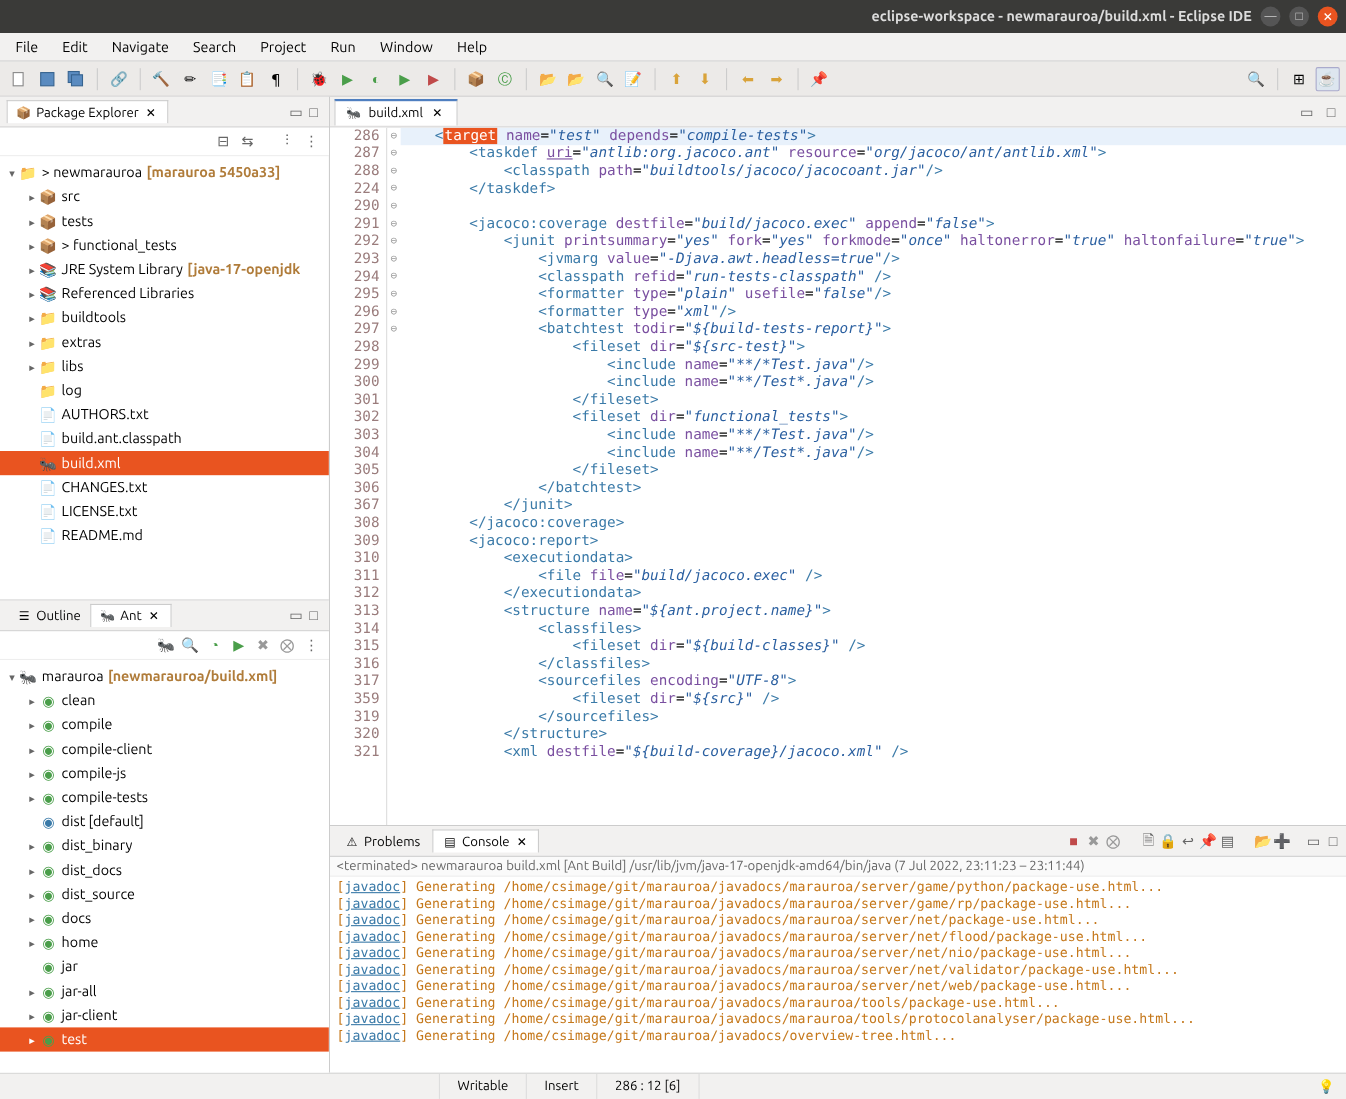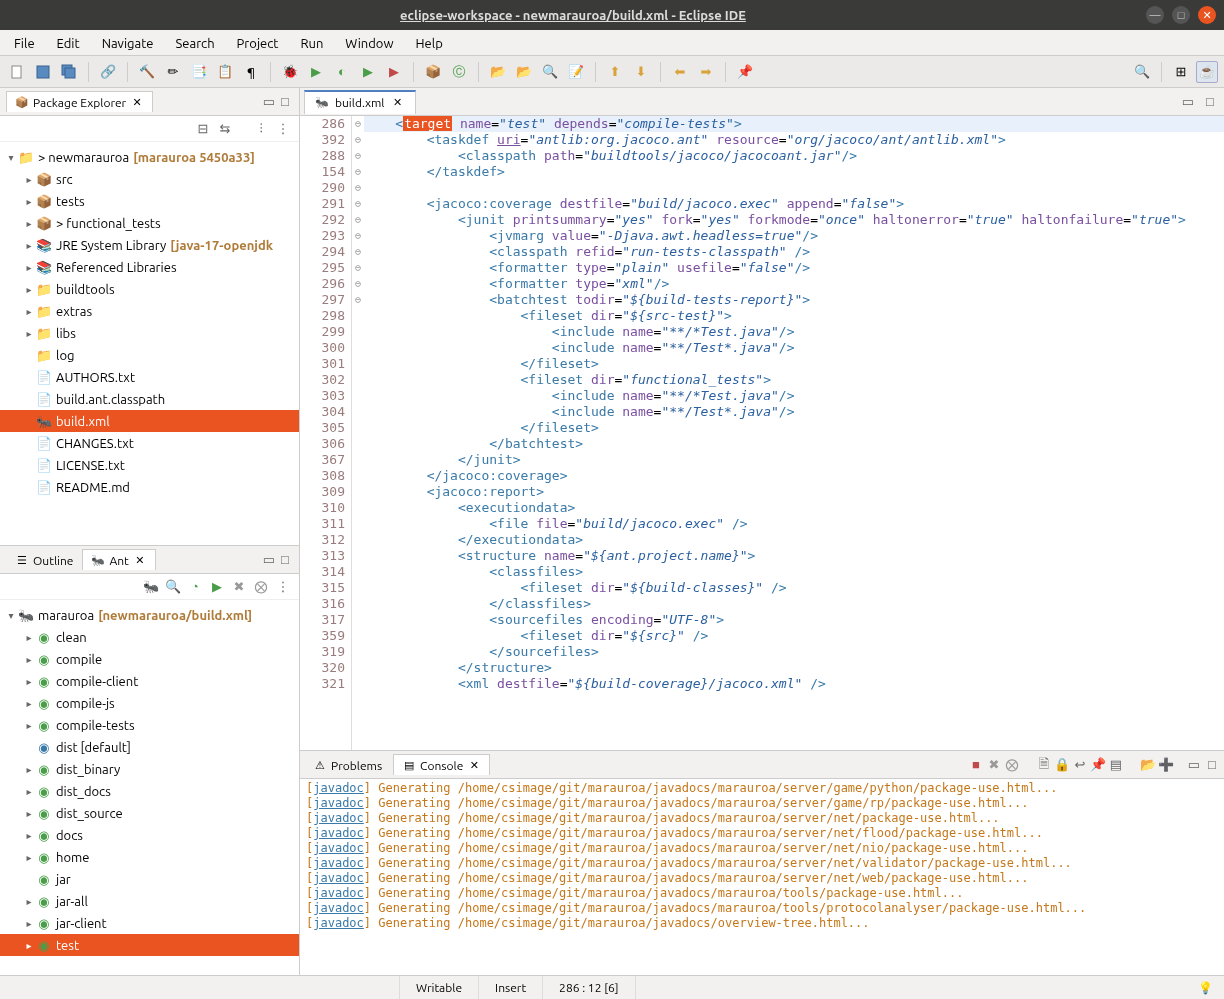--- a/index.html
+++ b/index.html
@@ -1,18 +1,18 @@
 <!DOCTYPE html>
 <html><head>
 <meta charset="utf-8">
 <style>
 * { box-sizing: border-box; margin: 0; padding: 0; }
 body { font-family: "Ubuntu", "Segoe UI", sans-serif; font-size: 13px; background: #f0f0f0; overflow: hidden; width: 1224px; height: 999px; }
 .titlebar { height: 30px; background: #3a3a38; color: #dcdcdc; display: flex; align-items: center; padding: 0 8px; }
-.titlebar .title { flex: 1; text-align: center; font-weight: bold; text-decoration: underline; }
+.titlebar .title { flex: 1; text-align: right; font-weight: bold; }
 .wc { width: 18px; height: 18px; border-radius: 50%; margin-left: 8px; display: flex; align-items: center; justify-content: center; font-size: 11px; }
 .wc.min { background: #555; color: #ccc; }
 .wc.max { background: #555; color: #ccc; }
 .wc.close { background: #e95420; color: #fff; }
 .menubar { height: 26px; background: #f2f1f0; border-bottom: 1px solid #ccc; display: flex; align-items: center; padding: 0 4px; gap: 2px; }
 .menubar .item { padding: 3px 10px; cursor: default; }
 .toolbar { height: 32px; background: #eceae8; border-bottom: 1px solid #ccc; display: flex; align-items: center; padding: 0 6px; gap: 4px; }
 .tbtn { width: 22px; height: 22px; display: flex; align-items: center; justify-content: center; border: 1px solid transparent; border-radius: 2px; cursor: default; }
 .tsep { width: 1px; height: 20px; background: #ccc; margin: 0 4px; }
 .tspace { flex: 1; }
@@ -363,23 +363,23 @@
         <span>build.xml</span>
         <span class="small-icon">✕</span>
       </span>
       <span class="spacer" style="flex:1"></span>
       <span class="iconbtn" style="margin-right:6px">▭</span>
       <span class="iconbtn" style="margin-right:6px">□</span>
     </div>
     <div class="editor">
       <div class="gutter" id="gutter">
           <div class="line">286</div>
-          <div class="line">392</div>
+          <div class="line">287</div>
           <div class="line">288</div>
-          <div class="line">154</div>
+          <div class="line">224</div>
           <div class="line">290</div>
           <div class="line">291</div>
           <div class="line">292</div>
           <div class="line">293</div>
           <div class="line">294</div>
           <div class="line">295</div>
           <div class="line">296</div>
           <div class="line">297</div>
           <div class="line">298</div>
           <div class="line">299</div>
@@ -468,20 +468,21 @@
         <span class="iconbtn">↩</span>
         <span class="iconbtn">📌</span>
         <span class="iconbtn">▤</span>
         <span style="width:12px"></span>
         <span class="iconbtn">📂</span>
         <span class="iconbtn">➕</span>
         <span style="width:8px"></span>
         <span class="iconbtn">▭</span>
         <span class="iconbtn">□</span>
       </div>
+      <div class="console-hdr">&lt;terminated&gt; newmarauroa build.xml [Ant Build] /usr/lib/jvm/java-17-openjdk-amd64/bin/java (7 Jul 2022, 23:11:23 – 23:11:44)</div>
       <div class="console-out" id="console-out">
           <div class="jline">  [<span class="tag">javadoc</span>] Generating /home/csimage/git/marauroa/javadocs/marauroa/server/game/python/package-use.html...</div>
           <div class="jline">  [<span class="tag">javadoc</span>] Generating /home/csimage/git/marauroa/javadocs/marauroa/server/game/rp/package-use.html...</div>
           <div class="jline">  [<span class="tag">javadoc</span>] Generating /home/csimage/git/marauroa/javadocs/marauroa/server/net/package-use.html...</div>
           <div class="jline">  [<span class="tag">javadoc</span>] Generating /home/csimage/git/marauroa/javadocs/marauroa/server/net/flood/package-use.html...</div>
           <div class="jline">  [<span class="tag">javadoc</span>] Generating /home/csimage/git/marauroa/javadocs/marauroa/server/net/nio/package-use.html...</div>
           <div class="jline">  [<span class="tag">javadoc</span>] Generating /home/csimage/git/marauroa/javadocs/marauroa/server/net/validator/package-use.html...</div>
           <div class="jline">  [<span class="tag">javadoc</span>] Generating /home/csimage/git/marauroa/javadocs/marauroa/server/net/web/package-use.html...</div>
           <div class="jline">  [<span class="tag">javadoc</span>] Generating /home/csimage/git/marauroa/javadocs/marauroa/tools/package-use.html...</div>
           <div class="jline">  [<span class="tag">javadoc</span>] Generating /home/csimage/git/marauroa/javadocs/marauroa/tools/protocolanalyser/package-use.html...</div>

